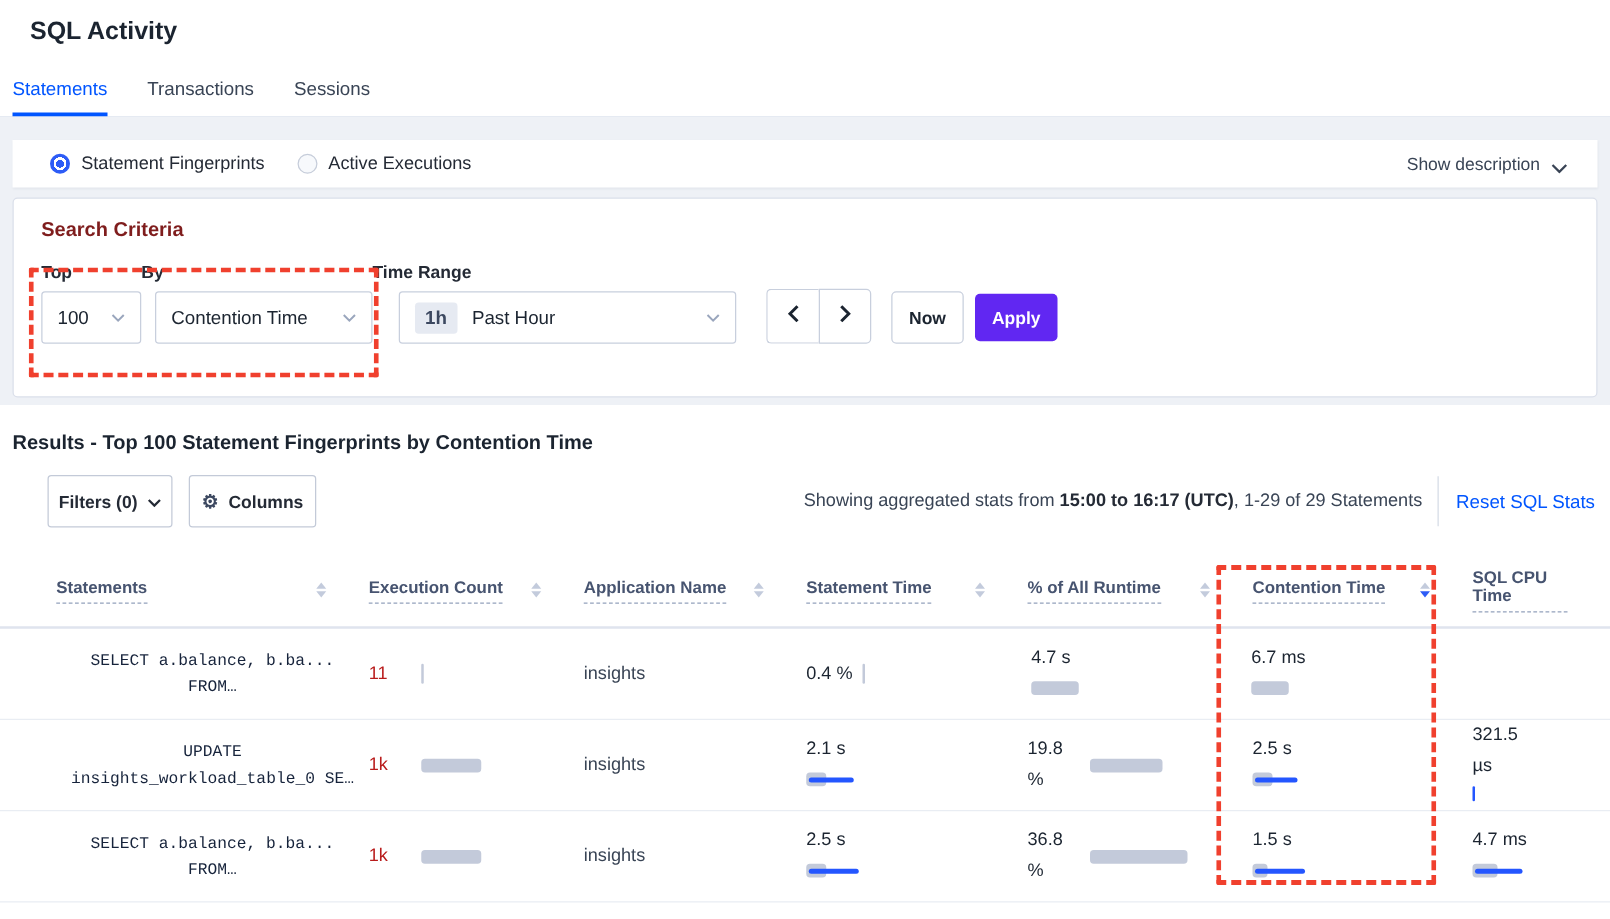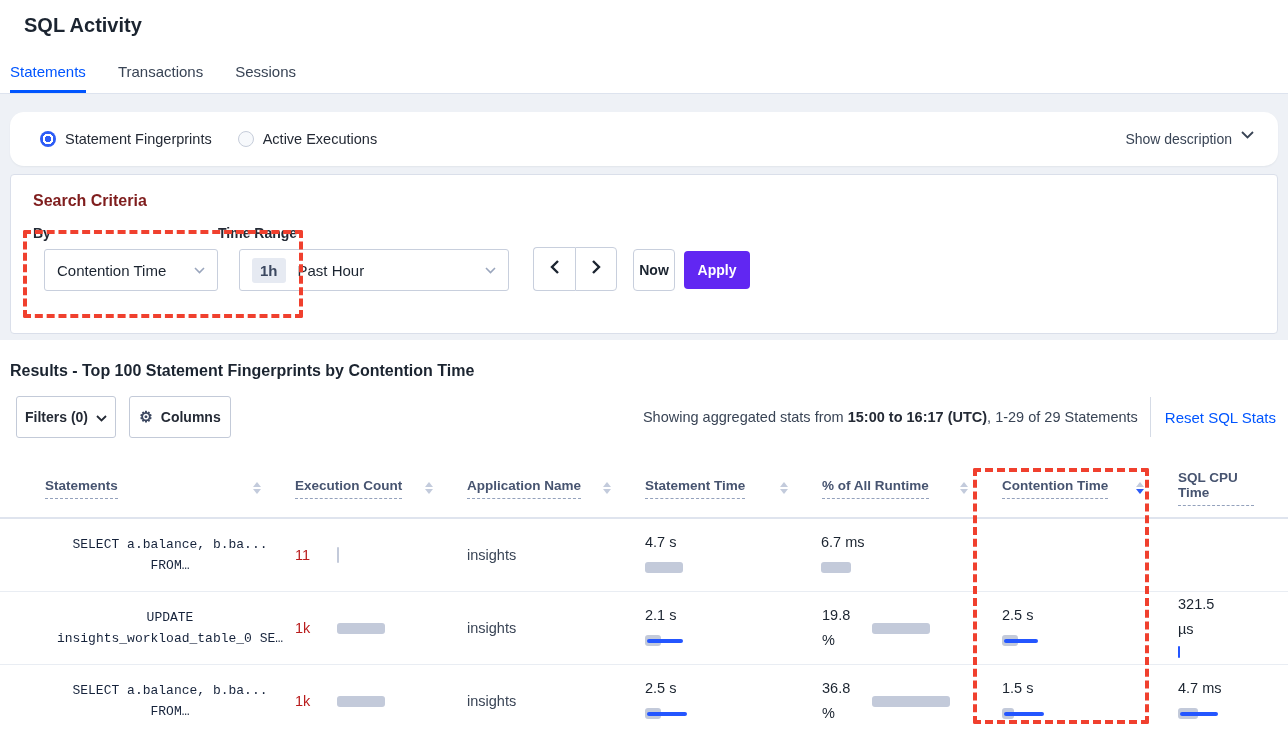--- a/index.html
+++ b/index.html
@@ -11,28 +11,28 @@
     -webkit-font-smoothing:antialiased;
   }
   
   .page-head { padding-top:14px; background:#fff; }
   .page-head h1 { font-size:20px; font-weight:bold; color:#1b2430; margin-left:24px; }
   .tabs { margin-top:26px; padding-left:10px; border-bottom:1px solid #dde3ee; display:flex; }
   .tab { font-size:15px; color:#394455; padding:0 0 10px 0; margin-right:32px; cursor:pointer; border-bottom:3px solid transparent; }
   .tab.active { color:#0055ff; border-bottom-color:#0055ff; }
   
   .band { background:#eef1f6; padding:18px 10px 6px 10px; }
-  .radio-card { background:#fff; border-radius:14px; box-shadow:0 1px 2px rgba(32,44,69,.06);
-    height:54px; display:flex; align-items:center; padding:0 24px 0 30px; margin-bottom:8px; }
+  .radio-card { background:#fff; border-radius:0; box-shadow:0 1px 2px rgba(32,44,69,.06);
+    height:38px; display:flex; align-items:center; padding:0 24px 0 30px; margin-bottom:8px; }
   .radio-opt { display:flex; align-items:center; margin-right:26px; cursor:pointer; }
   .radio-dot { width:16px; height:16px; border-radius:50%; margin-right:9px; flex:none;
     background:radial-gradient(circle,#2d5cf6 0 3.2px,#fff 3.2px 5.2px,#2d5cf6 5.2px); }
   .radio-dot.off { background:#f7f9fc; border:1px solid #c6cdda; }
   .radio-label { font-size:14.5px; color:#242a35; }
-  .show-desc { margin-left:auto; display:flex; align-items:flex-start; gap:9px; font-size:14px; color:#394455; cursor:pointer; }
+  .show-desc { margin-left:auto; display:flex; align-items:flex-end; gap:9px; font-size:14px; color:#394455; cursor:pointer; }
   .criteria-card { position:relative; background:#fff; border:1px solid #dadfea; border-radius:4px;
     height:160px; padding:17px 22px 0 22px; }
   .criteria-title { font-size:16px; font-weight:bold; color:#7f1d1d; margin-bottom:15px; }
   .criteria-row { display:flex; align-items:flex-end; }
   .field { display:flex; flex-direction:column; }
   .field-label { font-size:14px; font-weight:bold; color:#242a35; margin-bottom:8px; }
   .select { height:42px; background:#fff; border:1px solid #c8cfdd; border-radius:3px;
     display:flex; align-items:center; padding:0 12px; font-size:15px; color:#1b2430; cursor:pointer; }
   .select .chev { margin-left:auto; }
   .sel-top { width:80px; }
@@ -41,35 +41,35 @@
   .time-badge { background:#e6eaf2; color:#3c4860; font-weight:bold; font-size:15px;
     border-radius:3px; padding:4px 8px; margin-right:12px; }
   .pn-group { display:flex; margin-left:24px; }
   .pn-btn { width:42px; height:44px; background:#fff; border:1px solid #c8cfdd;
     display:flex; align-items:center; justify-content:center; cursor:pointer; }
   .pn-btn.prev { border-radius:4px 0 0 4px; border-right:none; }
   .pn-btn.next { border-radius:0 4px 4px 0; }
   .btn { height:42px; background:#fff; border:1px solid #c8cfdd; border-radius:4px;
     font-family:"Liberation Sans",sans-serif; font-size:14px; font-weight:bold; color:#1b2430;
     display:flex; align-items:center; justify-content:center; cursor:pointer; }
-  .btn-now { width:42px; margin-left:16px; }
+  .btn-now { width:58px; margin-left:16px; }
   .btn-apply { width:66px; height:38px; margin-left:9px; margin-bottom:2px;
     background:#6127f2; border:none; color:#fff; }
   
   .results-heading { margin:22px 0 0 10px; font-size:16px; font-weight:bold; color:#1b2430; }
   .toolbar { display:flex; align-items:center; margin:16px 10px 0 10px; height:42px; }
   .search-box { width:280px; height:42px; border:1px solid #c3cad8; border-radius:4px;
     display:flex; align-items:center; padding:0 12px; background:#fff; }
   .search-box input { border:none; outline:none; font-size:15px; color:#394455; width:100%;
     font-family:"Liberation Sans",sans-serif; margin-left:10px; }
   .search-box input::placeholder { color:#9aa6bd; }
   .tool-btn { height:42px; border:1px solid #c3cad8; border-radius:3px; background:#fff;
     display:flex; align-items:center; justify-content:center; gap:8px;
     font-size:14px; font-weight:bold; color:#242a35; cursor:pointer; }
-  .btn-filters { width:100px; margin-left:6px; }
+  .btn-filters { width:100px; margin-left:28px; }
   .btn-columns { width:102px; margin-left:13px; }
   .gear { font-size:15px; color:#3c4860; }
   .showing { margin-left:auto; font-size:14.5px; color:#394455; white-space:nowrap; }
   .showing b { color:#242a35; }
   .vdiv { width:1px; height:40px; background:#d5dbe6; margin:0 14px 0 12px; }
   .reset-link { font-size:15px; color:#0055ff; cursor:pointer; margin-right:2px; white-space:nowrap; }
   
   .table-wrap { position:relative; margin-top:21px; }
   .thead { display:flex; align-items:center; height:60px; border-bottom:2px solid #dfe4ee; padding-left:10px; }
   .tr { display:flex; align-items:center; height:73px; border-bottom:1px solid #e9edf3; padding-left:10px; }
@@ -138,20 +138,31 @@
             <path d="M1 1l5.5 5.5L12 1" fill="none" stroke="#394455" stroke-width="1.8"></path>
           </svg>
       </span>
     </div>
   </div>
 
   <div class="criteria-card">
     <div class="criteria-title">Search Criteria</div>
     <div class="criteria-row">
       <div class="field">
+        <span class="field-label">Top</span>
+        <div class="select sel-top">
+          <span>100</span>
+          <span class="chev">
+            <svg width="11" height="7" viewBox="0 0 11 7">
+                <path d="M1 1l4.5 4.5L10 1" fill="none" stroke="#9aa6bd" stroke-width="1.6"></path>
+              </svg>
+          </span>
+        </div>
+      </div>
+      <div class="field">
         <span class="field-label">By</span>
         <div class="select sel-by">
           <span>Contention Time</span>
           <span class="chev">
             <svg width="11" height="7" viewBox="0 0 11 7">
                 <path d="M1 1l4.5 4.5L10 1" fill="none" stroke="#9aa6bd" stroke-width="1.6"></path>
               </svg>
           </span>
         </div>
       </div>
@@ -266,20 +277,26 @@
       <span class="line">FROM…</span>
         </a>
       </div>
     <div class="col-exec cell-inline">
       <span class="num">11</span>
       <span class="bar-wrap">
           <span class="bar-gray tick"></span>
         </span>
     </div>
     <div class="col-app"><span class="app">insights</span></div>
+    <div class="col-runtime cell-inline">
+      <span class="rlabel">0.4 %</span>
+      <span class="bar-wrap">
+          <span class="bar-gray tick"></span>
+        </span>
+    </div>
     <div class="col-cont">
         <div class="stat">
       <span class="slabel">4.7 s</span><br>
       <span class="bar-wrap">
             <span class="bar-gray" style="width: 38px;"></span>
           </span></div>
       </div>
     <div class="col-cpu">
         <div class="stat">
       <span class="slabel">6.7 ms</span><br>

